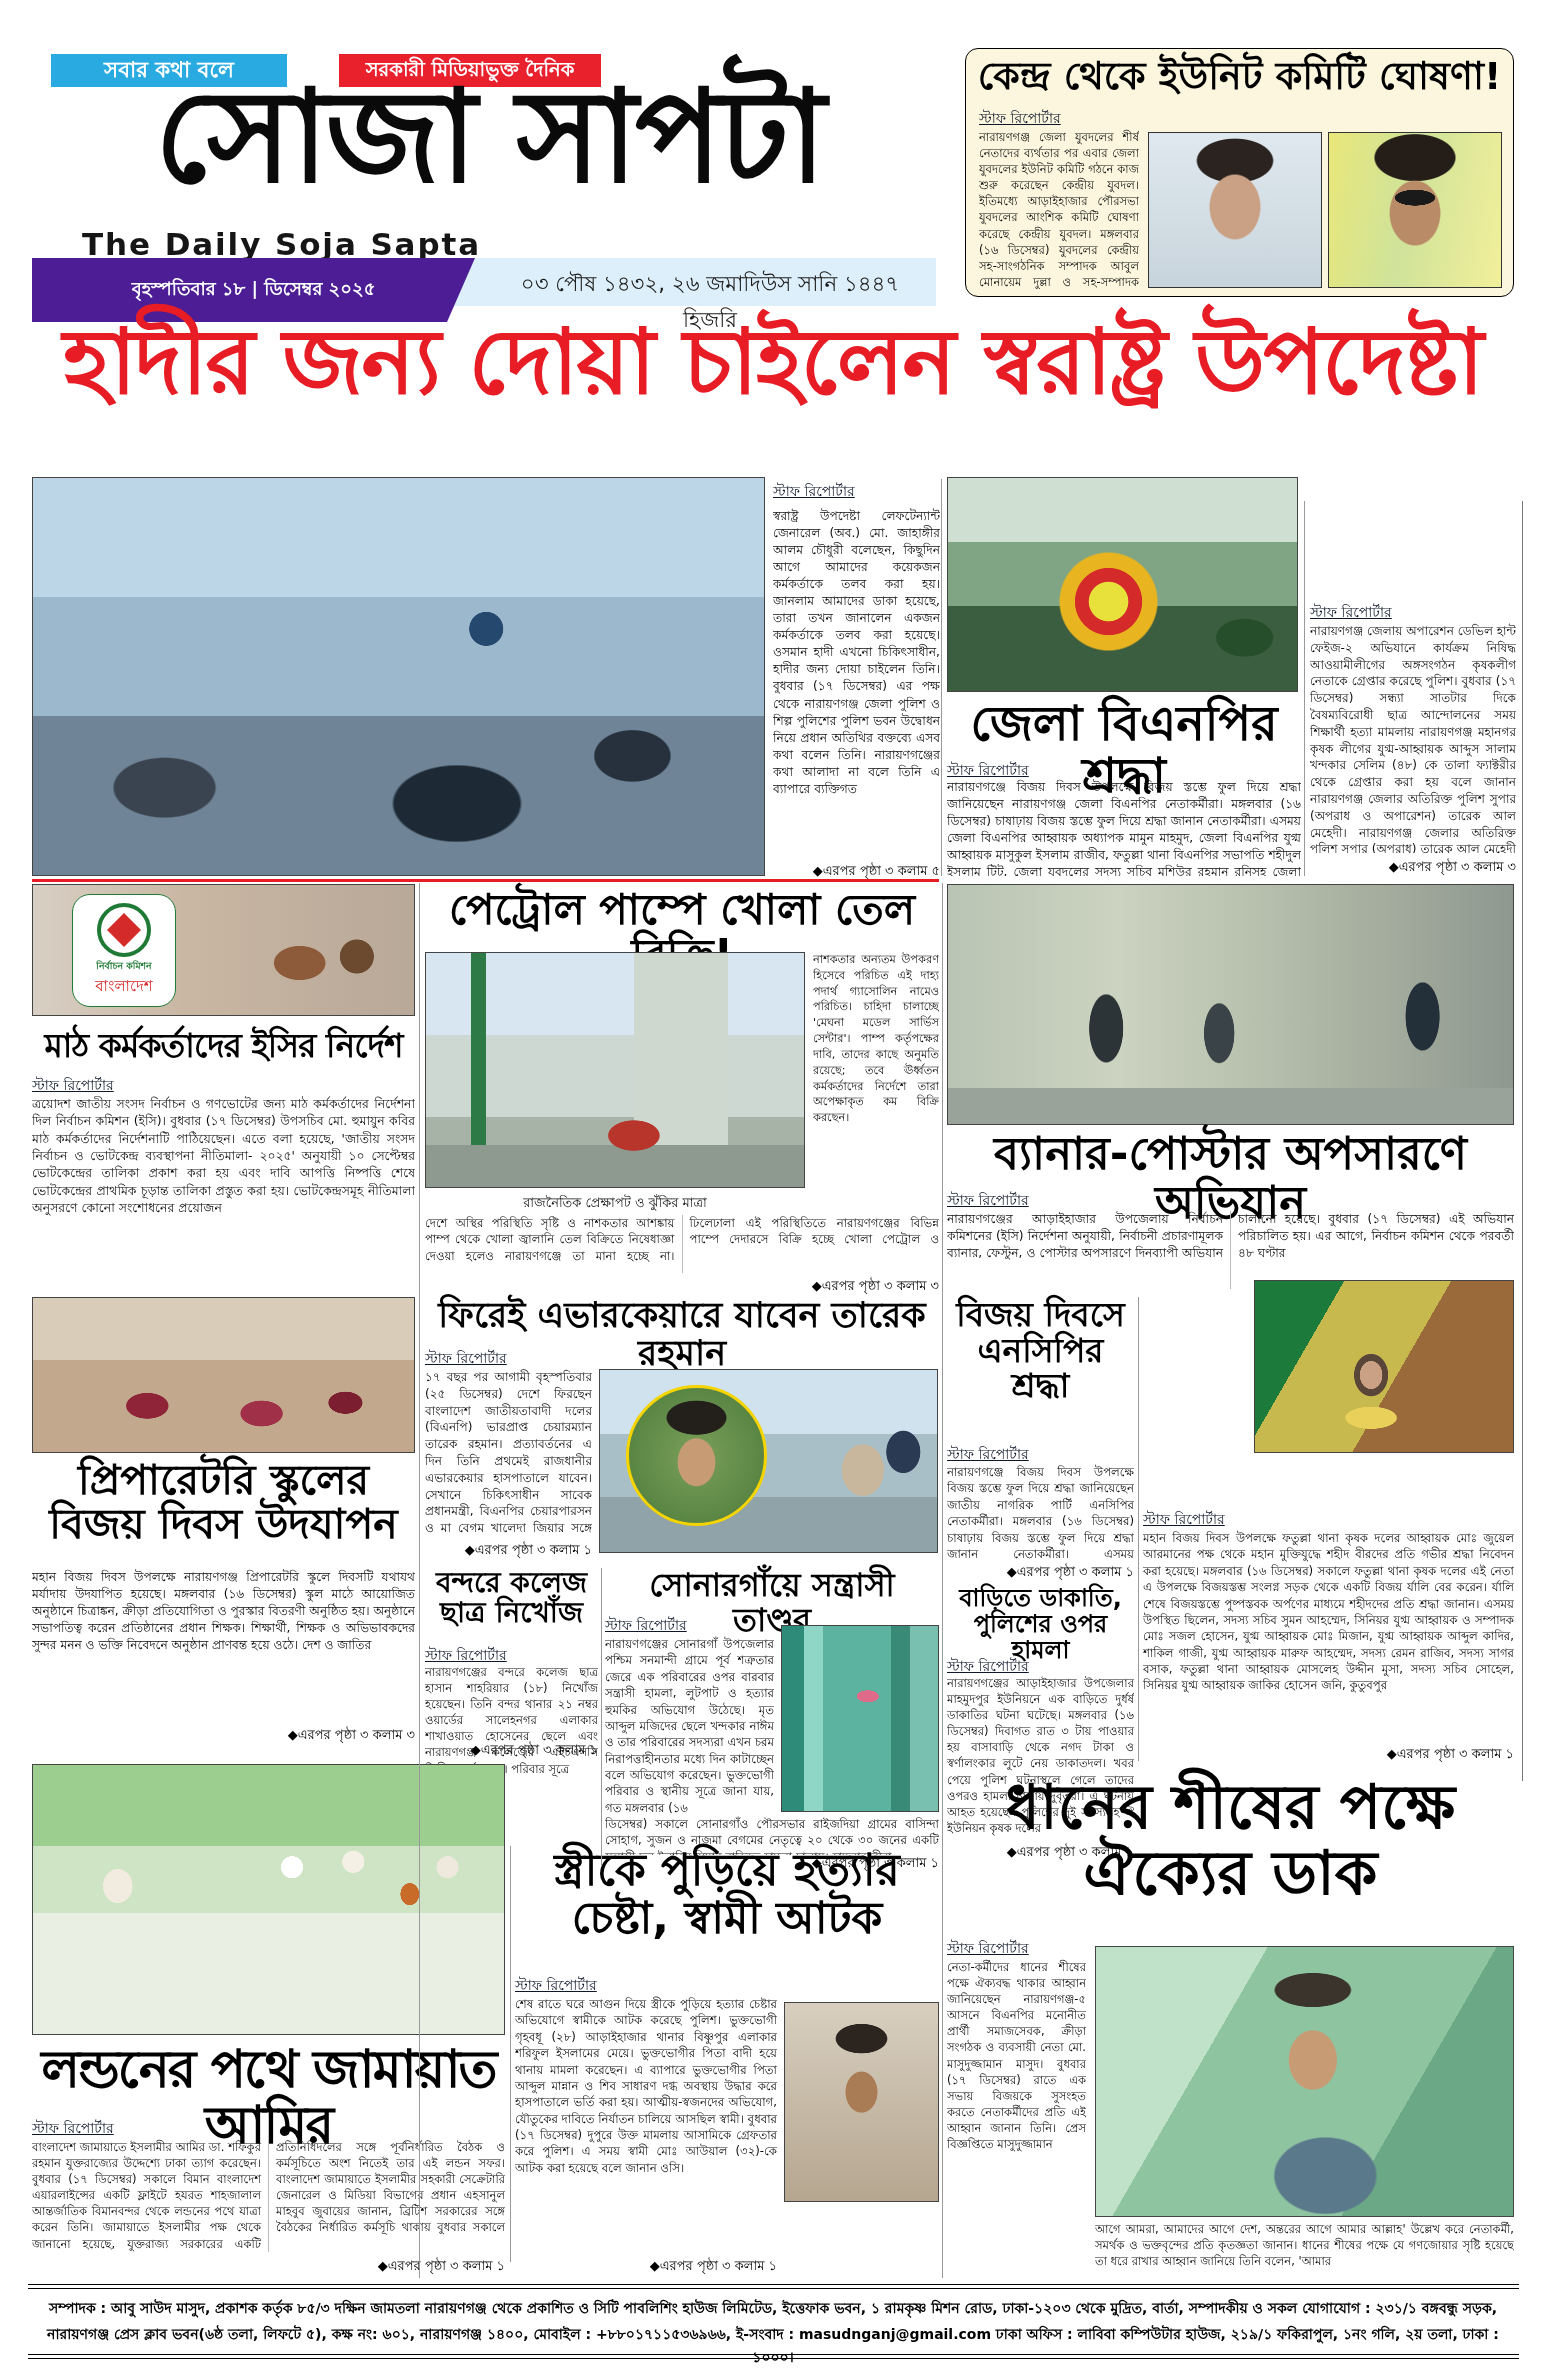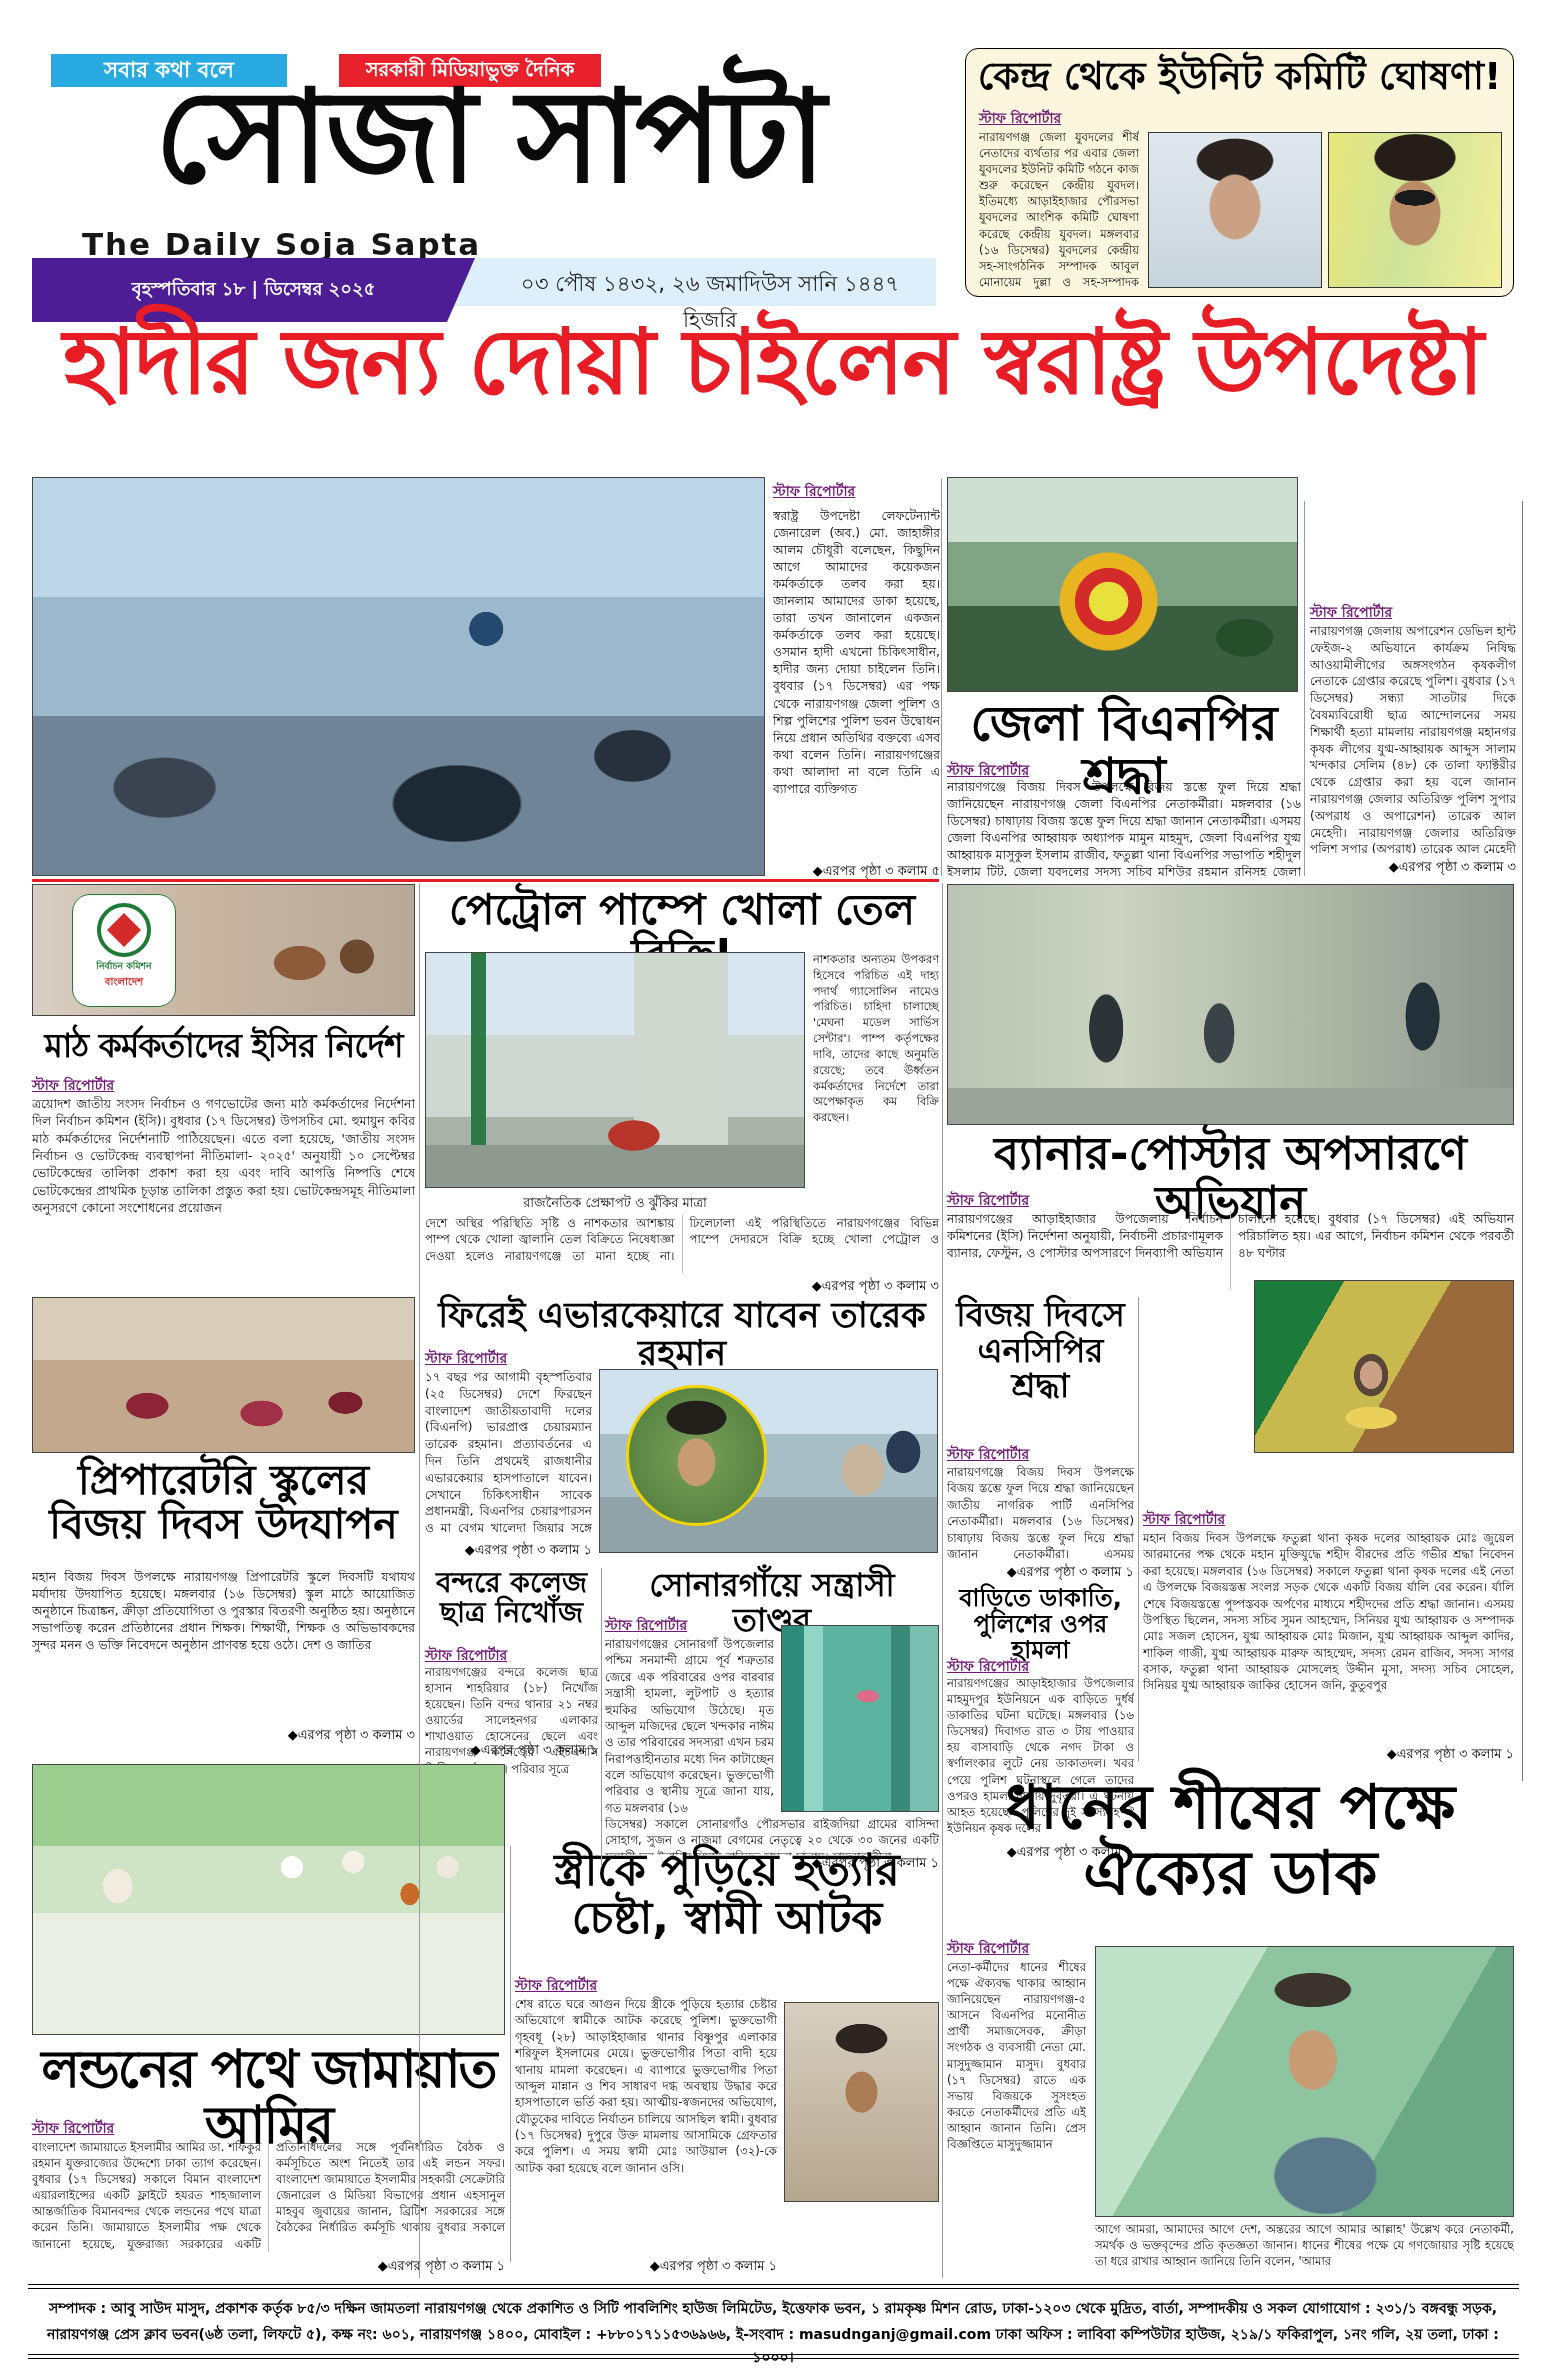--- a/index.html
+++ b/index.html
@@ -5,21 +5,21 @@
   *{margin:0;padding:0;box-sizing:border-box}
   html,body{background:#888}
   #page{position:relative;width:1546px;height:2375px;margin:0 auto;background:#ffffff;
         font-family:"DejaVu Sans","Liberation Sans",sans-serif;color:#111;overflow:hidden}
   .abs{position:absolute}
   .badge{color:#fff;font-weight:700;text-align:center;display:flex;align-items:center;justify-content:center}
   .logo{font-weight:900;letter-spacing:-2.8px;color:#0a0a0a;text-align:center;line-height:1.05}
   .logo-en{font-weight:800;color:#161616;letter-spacing:1.9px}
   .hl{font-weight:800;color:#000;line-height:1.08;text-align:center}
   .hl-red{font-weight:800;color:#e81c24;line-height:1.1;text-align:center;letter-spacing:-1.9px}
-  .byline{font-weight:700;text-decoration:underline;font-size:14px;color:#701a75}
+  .byline{font-weight:400;text-decoration:underline;font-size:14px;color:#0f172a}
   .bodytx{font-size:12.6px;line-height:1.4;text-align:justify;color:#0d0d0d;overflow:hidden}
   .marker{font-weight:400;font-size:13px;text-align:right;color:#000;margin-top:2px}
   .photo{position:absolute;overflow:hidden;border:0.9px solid #444}
   .vr{position:absolute;width:0.9px;background:#9a9a9a}
   .hr-red{position:absolute;height:2.8px;background:#e81c24}
   .cols2{column-count:2;column-gap:15px;column-rule:0.9px solid #bbb}
   .box{position:absolute;background:#fbf6dd;border:1.9px solid #000;border-radius:13px;overflow:hidden}
   .footer-rule{position:absolute;left:28px;width:1491px;height:4.6px;border-top:1.9px solid #000;border-bottom:0.9px solid #000}
   .footer-tx{font-size:14px;line-height:1.65;text-align:center;color:#000;font-weight:600}
   .sq{transform:rotate(45deg)}
@@ -92,21 +92,21 @@
 
   <div class="photo" style="left:32px;top:884px;width:383px;height:132px;
               background:radial-gradient(56px 37px at 70% 60%,#8d5a3a 0 45%,transparent 47%),
                          radial-gradient(37px 37px at 85% 55%,#6b4a2f 0 45%,transparent 47%),
                          linear-gradient(90deg,#d8cfc4,#c9b7a3 40%,#b8a898)">
     <div class="abs" style="left:39px;top:9.3px;width:104px;height:113px;background:#fff;border:1.9px solid #1e7a34;border-radius:18px;text-align:center">
       <div style="width:54px;height:54px;margin:7.4px auto 1.9px;border:4.6px solid #1e7a34;border-radius:50%;display:flex;align-items:center;justify-content:center">
         <div class="sq" style="width:24px;height:24px;background:#d42a2a"></div>
       </div>
       <div style="font-size:9.3px;font-weight:700;color:#1e7a34">নির্বাচন কমিশন</div>
-      <div style="font-size:10px;font-weight:700;color:#d42a2a">বাংলাদেশ</div>
+      <div style="font-size:15px;font-weight:400;color:#d42a2a">বাংলাদেশ</div>
     </div>
   </div>
   <div class="abs hl" style="left:32px;top:1028px;width:383px;font-size:33px;letter-spacing:-0.9px">মাঠ কর্মকর্তাদের ইসির নির্দেশ</div>
   <div class="abs byline" style="left:32px;top:1074px">স্টাফ রিপোর্টার</div>
   <div class="abs bodytx" style="left:32px;top:1095px;width:383px;height:193px;font-size:12.4px">ত্রয়োদশ জাতীয় সংসদ নির্বাচন ও গণভোটের জন্য মাঠ কর্মকর্তাদের নির্দেশনা দিল নির্বাচন কমিশন (ইসি)। বুধবার (১৭ ডিসেম্বর) উপসচিব মো. হুমায়ুন কবির মাঠ কর্মকর্তাদের নির্দেশনাটি পাঠিয়েছেন। এতে বলা হয়েছে, 'জাতীয় সংসদ নির্বাচন ও ভোটকেন্দ্র ব্যবস্থাপনা নীতিমালা- ২০২৫' অনুযায়ী ১০ সেপ্টেম্বর ভোটকেন্দ্রের তালিকা প্রকাশ করা হয় এবং দাবি আপত্তি নিষ্পত্তি শেষে ভোটকেন্দ্রের প্রাথমিক চূড়ান্ত তালিকা প্রস্তুত করা হয়। ভোটকেন্দ্রসমূহ নীতিমালা অনুসরণে কোনো সংশোধনের প্রয়োজন</div>
 
   <div class="abs hl" style="left:425px;top:887px;width:514px;font-size:42px">পেট্রোল পাম্পে খোলা তেল বিক্রি!</div>
   <div class="photo" style="left:425px;top:952px;width:380px;height:236px;
               background:radial-gradient(56px 33px at 55% 78%,#b8352c 0 45%,transparent 47%),
                          linear-gradient(0deg,#8e9a90 0 18%,transparent 18%),

